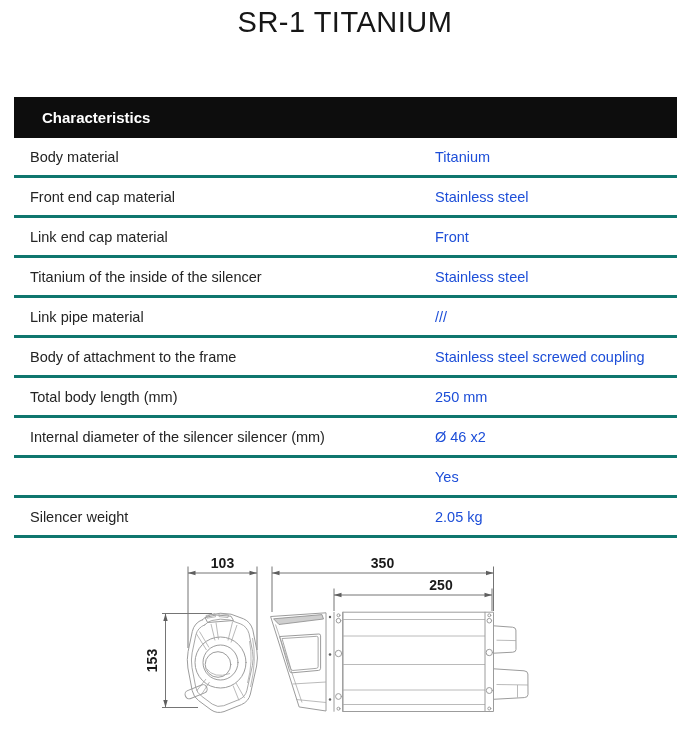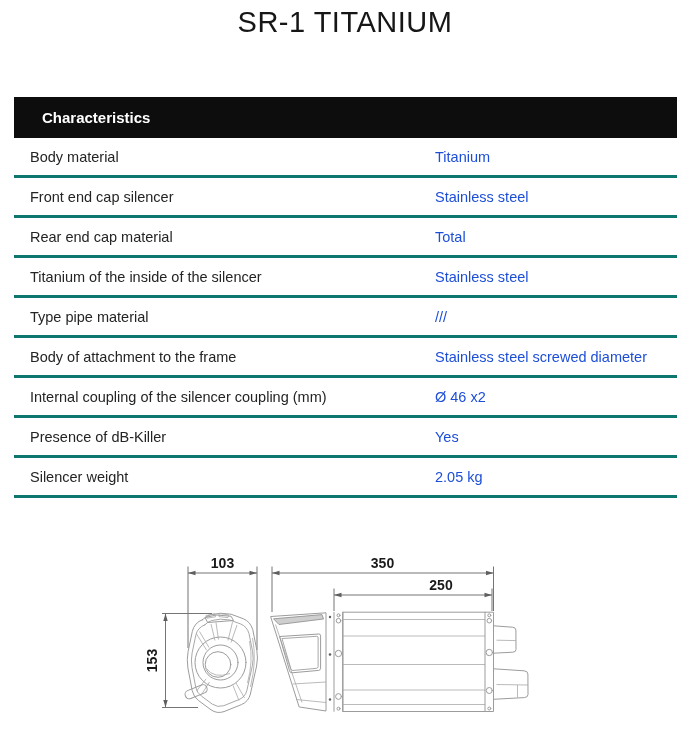--- a/index.html
+++ b/index.html
@@ -32,52 +32,55 @@
     <div class="thead">
       <span>Characteristics</span>
     </div>
     <div id="rows">
     <div class="row">
       <div class="cell-label">Body material</div>
       <div class="cell-value">Titanium</div>
     </div>
 
     <div class="row">
-      <div class="cell-label">Front end cap silencer</div>
+      <div class="cell-label">Front end cap material</div>
       <div class="cell-value">Stainless steel</div>
     </div>
 
     <div class="row">
-      <div class="cell-label">Rear end cap material</div>
-      <div class="cell-value">Total</div>
+      <div class="cell-label">Link end cap material</div>
+      <div class="cell-value">Front</div>
     </div>
 
     <div class="row">
       <div class="cell-label">Titanium of the inside of the silencer</div>
       <div class="cell-value">Stainless steel</div>
     </div>
 
     <div class="row">
-      <div class="cell-label">Type pipe material</div>
+      <div class="cell-label">Link pipe material</div>
       <div class="cell-value">///</div>
     </div>
 
     <div class="row">
       <div class="cell-label">Body of attachment to the frame</div>
-      <div class="cell-value">Stainless steel screwed diameter</div>
+      <div class="cell-value">Stainless steel screwed coupling</div>
     </div>
 
+    <div class="row">
+      <div class="cell-label">Total body length (mm)</div>
+      <div class="cell-value">250 mm</div>
+    </div>
 
     <div class="row">
-      <div class="cell-label">Internal coupling of the silencer coupling (mm)</div>
+      <div class="cell-label">Internal diameter of the silencer silencer (mm)</div>
       <div class="cell-value">Ø 46 x2</div>
     </div>
 
     <div class="row">
-      <div class="cell-label">Presence of dB-Killer</div>
       <div class="cell-value">Yes</div>
     </div>
 
     <div class="row">
       <div class="cell-label">Silencer weight</div>
       <div class="cell-value">2.05 kg</div>
     </div>
   </div>
   </div>
 

